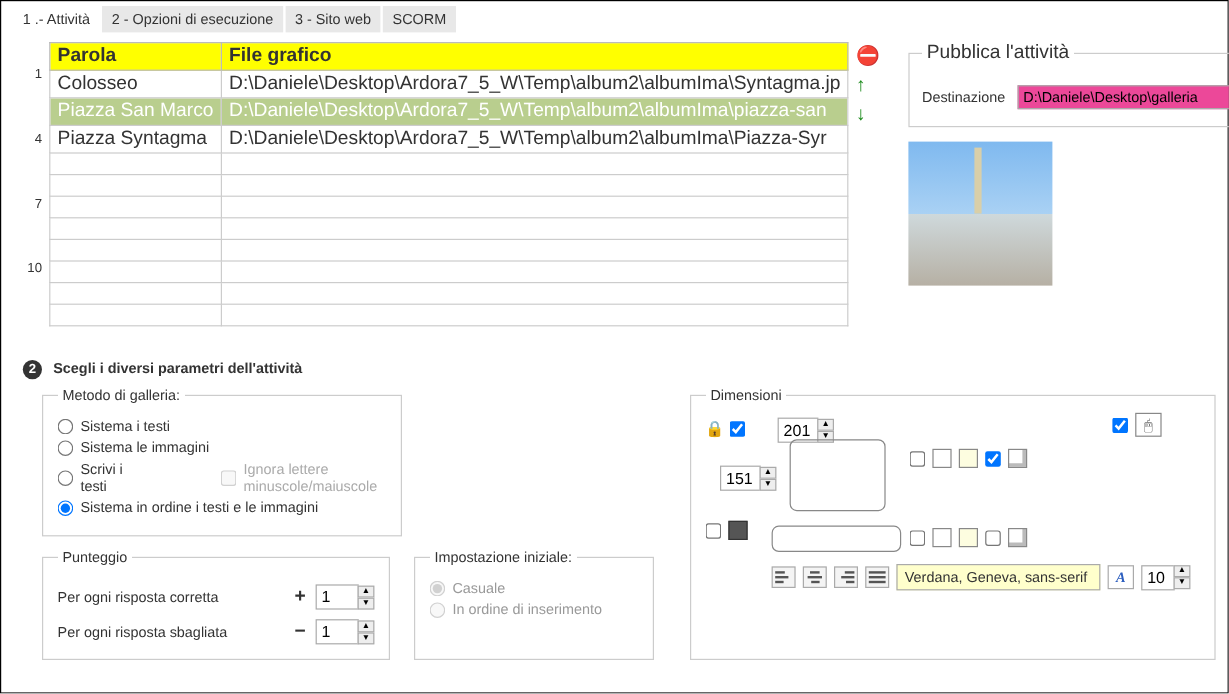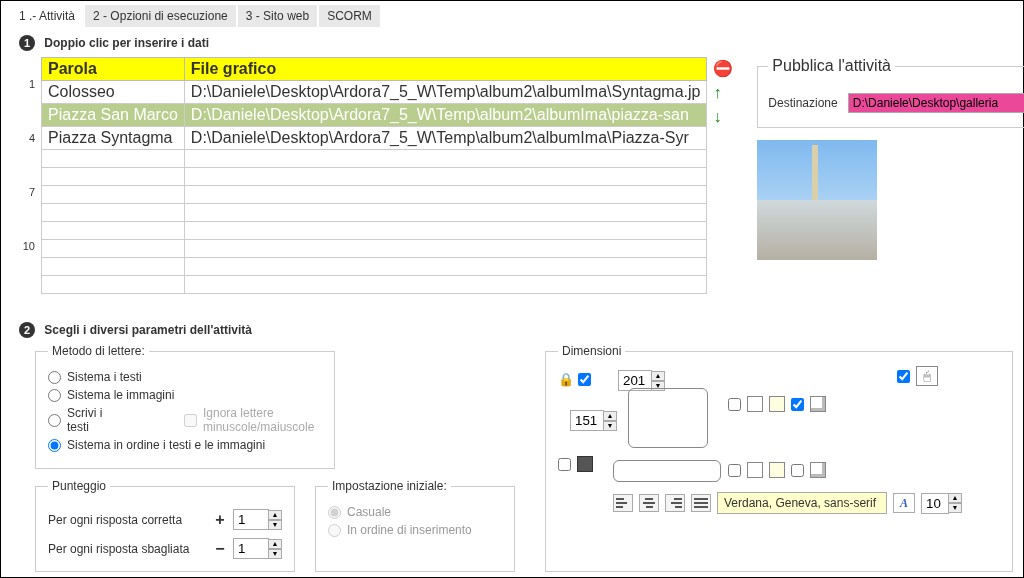--- a/index.html
+++ b/index.html
@@ -65,24 +65,20 @@
 <body>
 
 <div class="frame">
   <div class="tabs">
     <div class="tab active">1 .- Attività</div>
     <div class="tab">2 - Opzioni di esecuzione</div>
     <div class="tab">3 - Sito web</div>
     <div class="tab">SCORM</div>
   </div>
 
-  <div class="step-header">
-    <span class="step-num">1</span>
-    <span>Doppio clic per inserire i dati</span>
-  </div>
 
   <div class="top-row">
     <div class="table-wrap" style="margin-left:8px;">
       <div class="rownums" id="rownums">
           <div class="rownum">&nbsp;</div>
           <div class="rownum">1</div>
           <div class="rownum"></div>
           <div class="rownum"></div>
           <div class="rownum">4</div>
           <div class="rownum"></div>
@@ -172,21 +168,21 @@
 
   <div class="section2">
     <div class="step-header">
       <span class="step-num">2</span>
       <span>Scegli i diversi parametri dell'attività</span>
     </div>
 
     <div class="param-row">
       <div style="display:flex; flex-direction:column; gap:10px;">
         <fieldset class="plain" style="width:300px;">
-          <legend>Metodo di lettere:</legend>
+          <legend>Metodo di galleria:</legend>
           <div class="radio-row">
               <input type="radio" name="m" style="">
               <span>Sistema i testi</span>
             </div>
           <div class="radio-row">
               <input type="radio" name="m" style="">
               <span>Sistema le immagini</span>
             </div>
           <div class="radio-row">
             <input type="radio" name="m" style="">
@@ -196,21 +192,21 @@
                 <span style="color:#aaa;">Ignora lettere minuscole/maiuscole</span>
               </span>
           </div>
           <div class="radio-row">
               <input type="radio" name="m" checked="" style="">
               <span>Sistema in ordine i testi e le immagini</span>
             </div>
         </fieldset>
 
         <div style="display:flex; gap:20px;">
-          <fieldset class="plain" style="width:260px;">
+          <fieldset class="plain" style="width:290px;">
             <legend>Punteggio</legend>
             <div class="score-row">
               <span>Per ogni risposta corretta</span>
               <div style="display:flex; align-items:center; gap:6px;">
                 <span class="plusminus">+</span>
                 <div class="spinner">
                     <input value="1" style="">
                     <div class="spinbtns">
                       <button>▲</button>
                       <button>▼</button>

